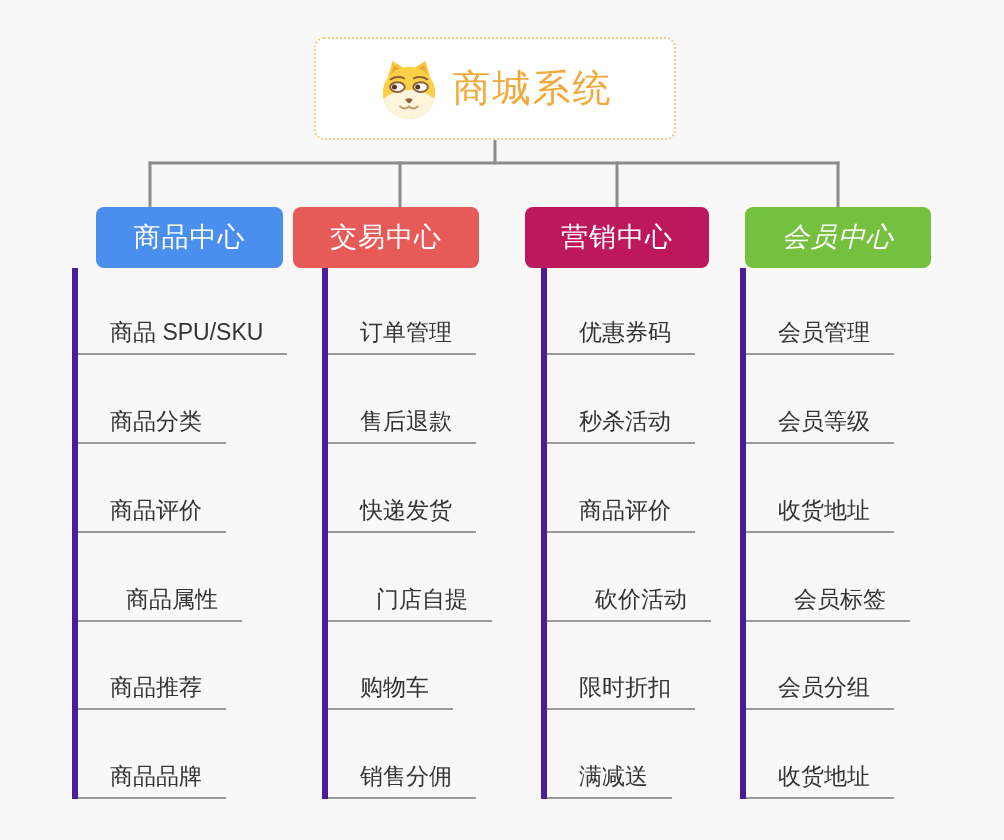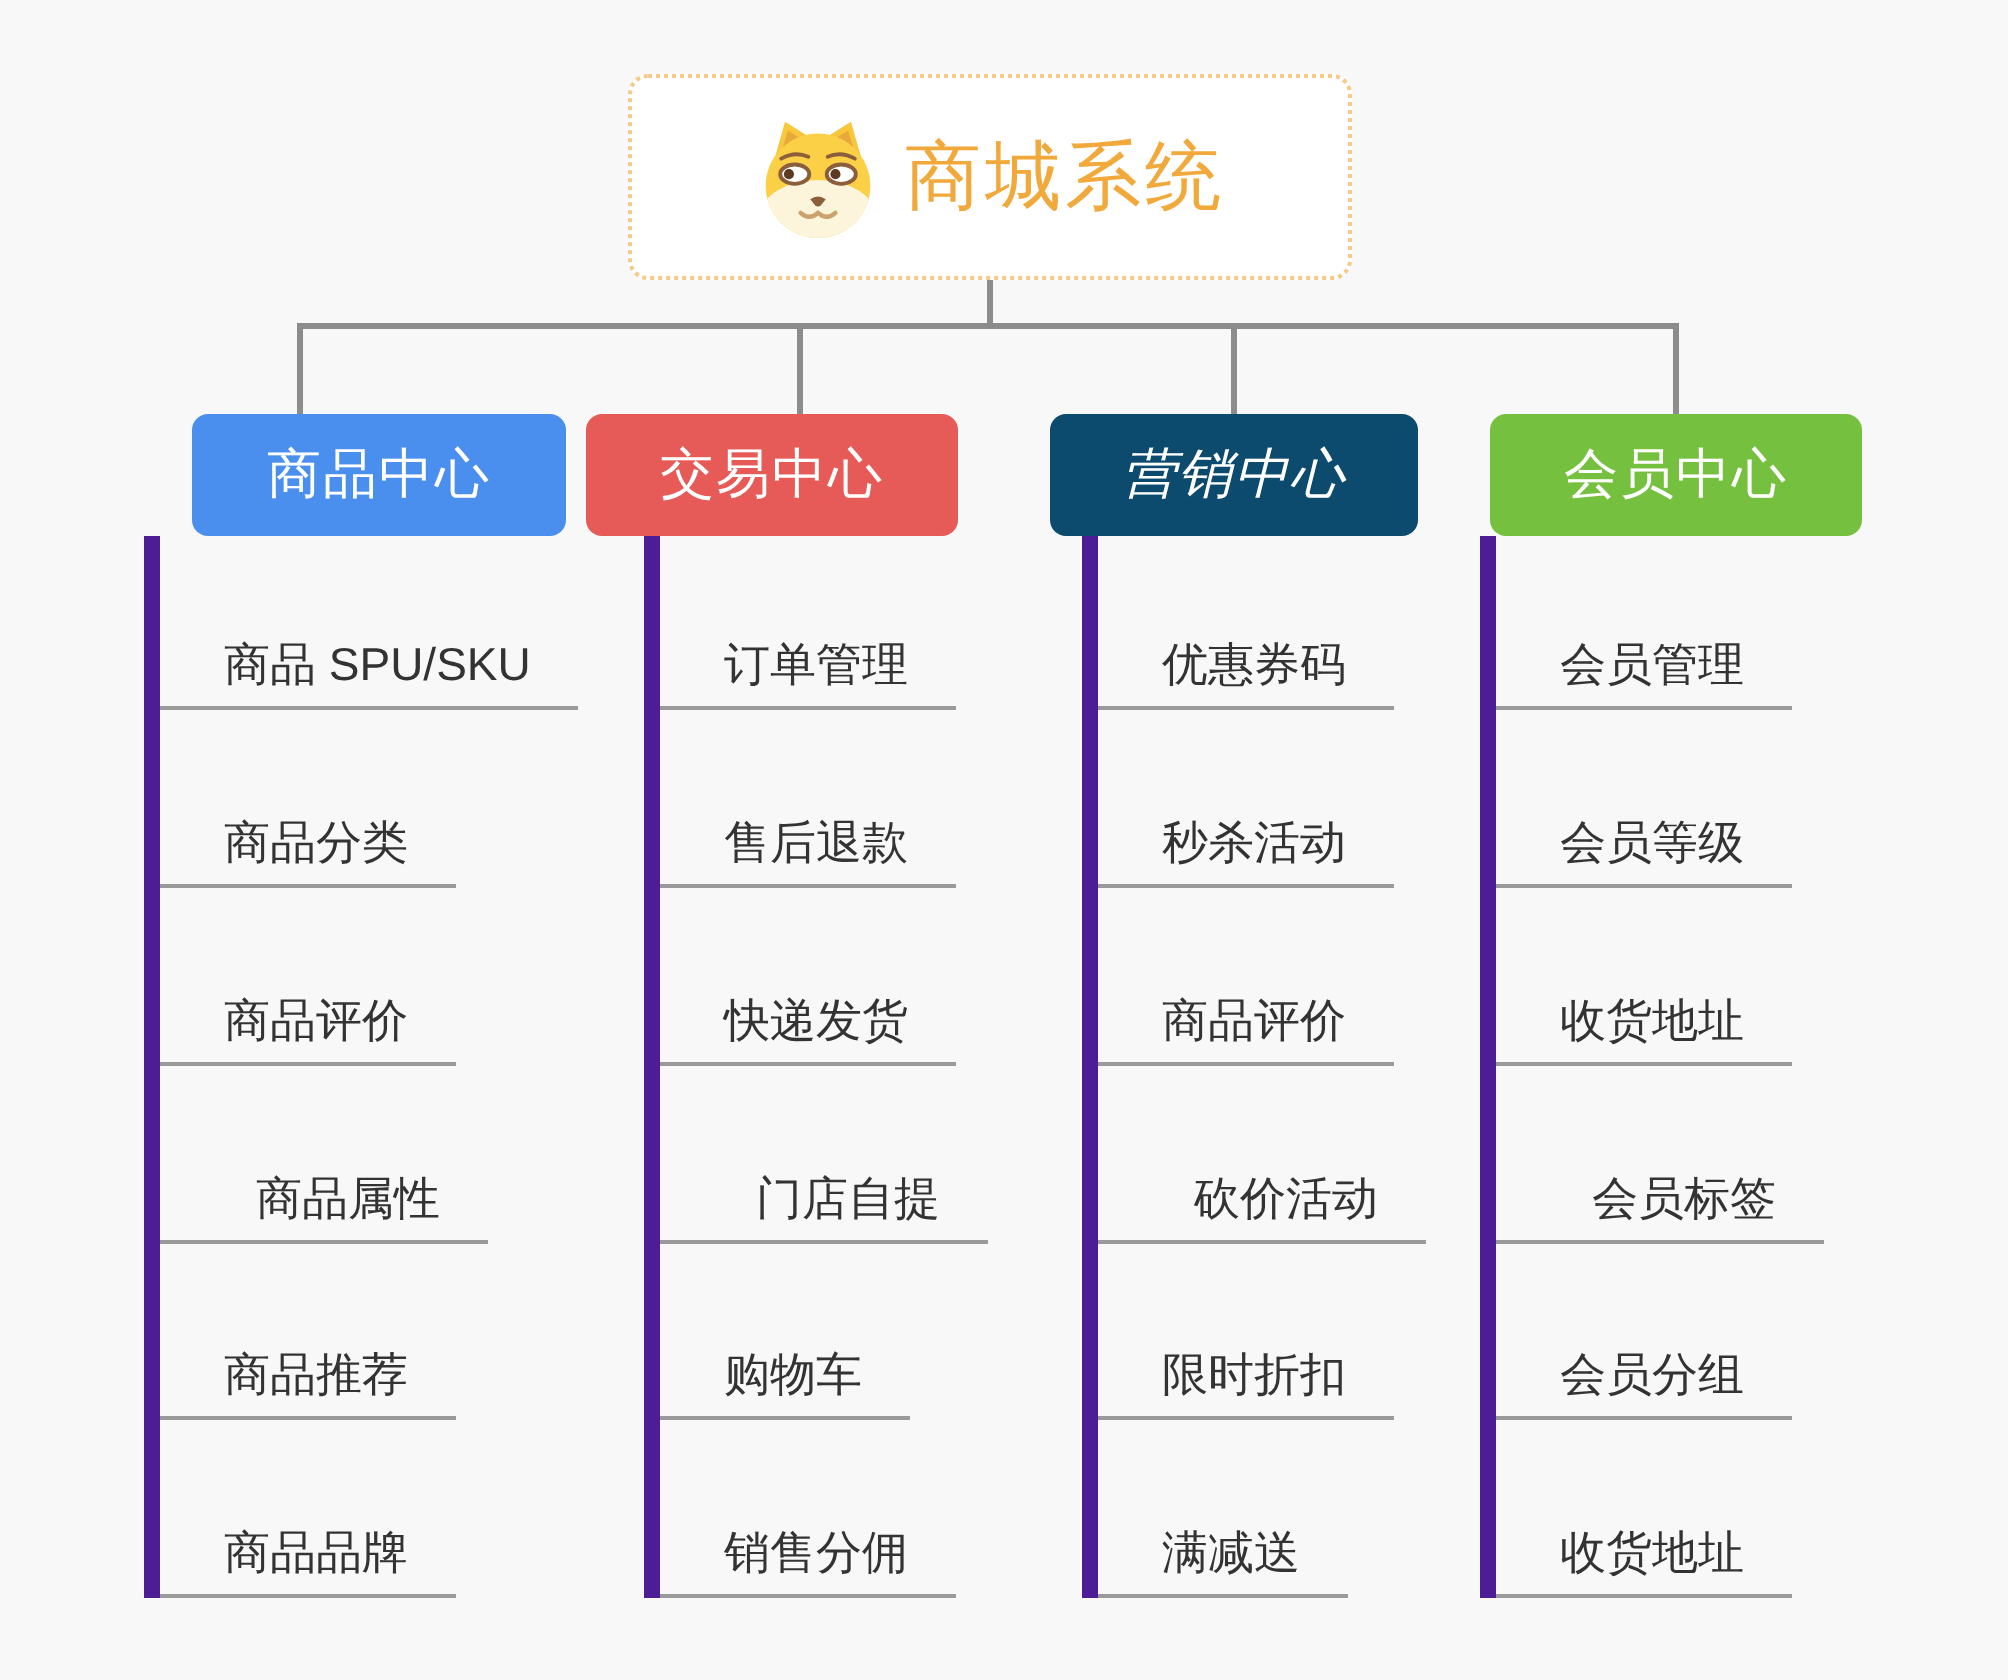--- a/index.html
+++ b/index.html
@@ -60,21 +60,21 @@
   }
   .col0 .branch-box { left: 57px; width: 187px; margin-left: 39px; }
   .col1 .branch-box { left: 293px; }
   .col2 .branch-box { left: 525px; width: 184px; }
   .col3 .branch-box { left: 745px; }
   
   .col-items {
     position: absolute;
     top: 268px;
     height: 531px;
-    border-left: 8px solid #4c1d95;
+    border-left: 6px solid #4c1d95;
   }
   .col0 .col-items { left: 72px; }
   .col1 .col-items { left: 322px; }
   .col2 .col-items { left: 541px; }
   .col3 .col-items { left: 740px; }
   .leaf {
     position: absolute;
     left: 0;
     white-space: nowrap;
     font-size: 23px;
@@ -152,33 +152,33 @@
       <div class="leaf">订单管理</div>
       <div class="leaf">售后退款</div>
       <div class="leaf">快递发货</div>
       <div class="leaf">门店自提</div>
       <div class="leaf">购物车</div>
       <div class="leaf">销售分佣</div>
     </div>
   </div>
 
   <div class="col col2">
-    <div class="branch-box" style="background-color: #0c4a6e; font-style: italic;">营销中心</div>
+    <div class="branch-box" style="background-color: #be185d;">营销中心</div>
     <div class="col-items">
       <div class="leaf">优惠券码</div>
       <div class="leaf">秒杀活动</div>
       <div class="leaf">商品评价</div>
       <div class="leaf">砍价活动</div>
       <div class="leaf">限时折扣</div>
       <div class="leaf">满减送</div>
     </div>
   </div>
 
   <div class="col col3">
-    <div class="branch-box" style="background-color: rgb(117, 192, 63);">会员中心</div>
+    <div class="branch-box" style="background-color: rgb(117, 192, 63); font-style: italic;">会员中心</div>
     <div class="col-items">
       <div class="leaf">会员管理</div>
       <div class="leaf">会员等级</div>
       <div class="leaf">收货地址</div>
       <div class="leaf">会员标签</div>
       <div class="leaf">会员分组</div>
       <div class="leaf">收货地址</div>
     </div>
   </div>
 

